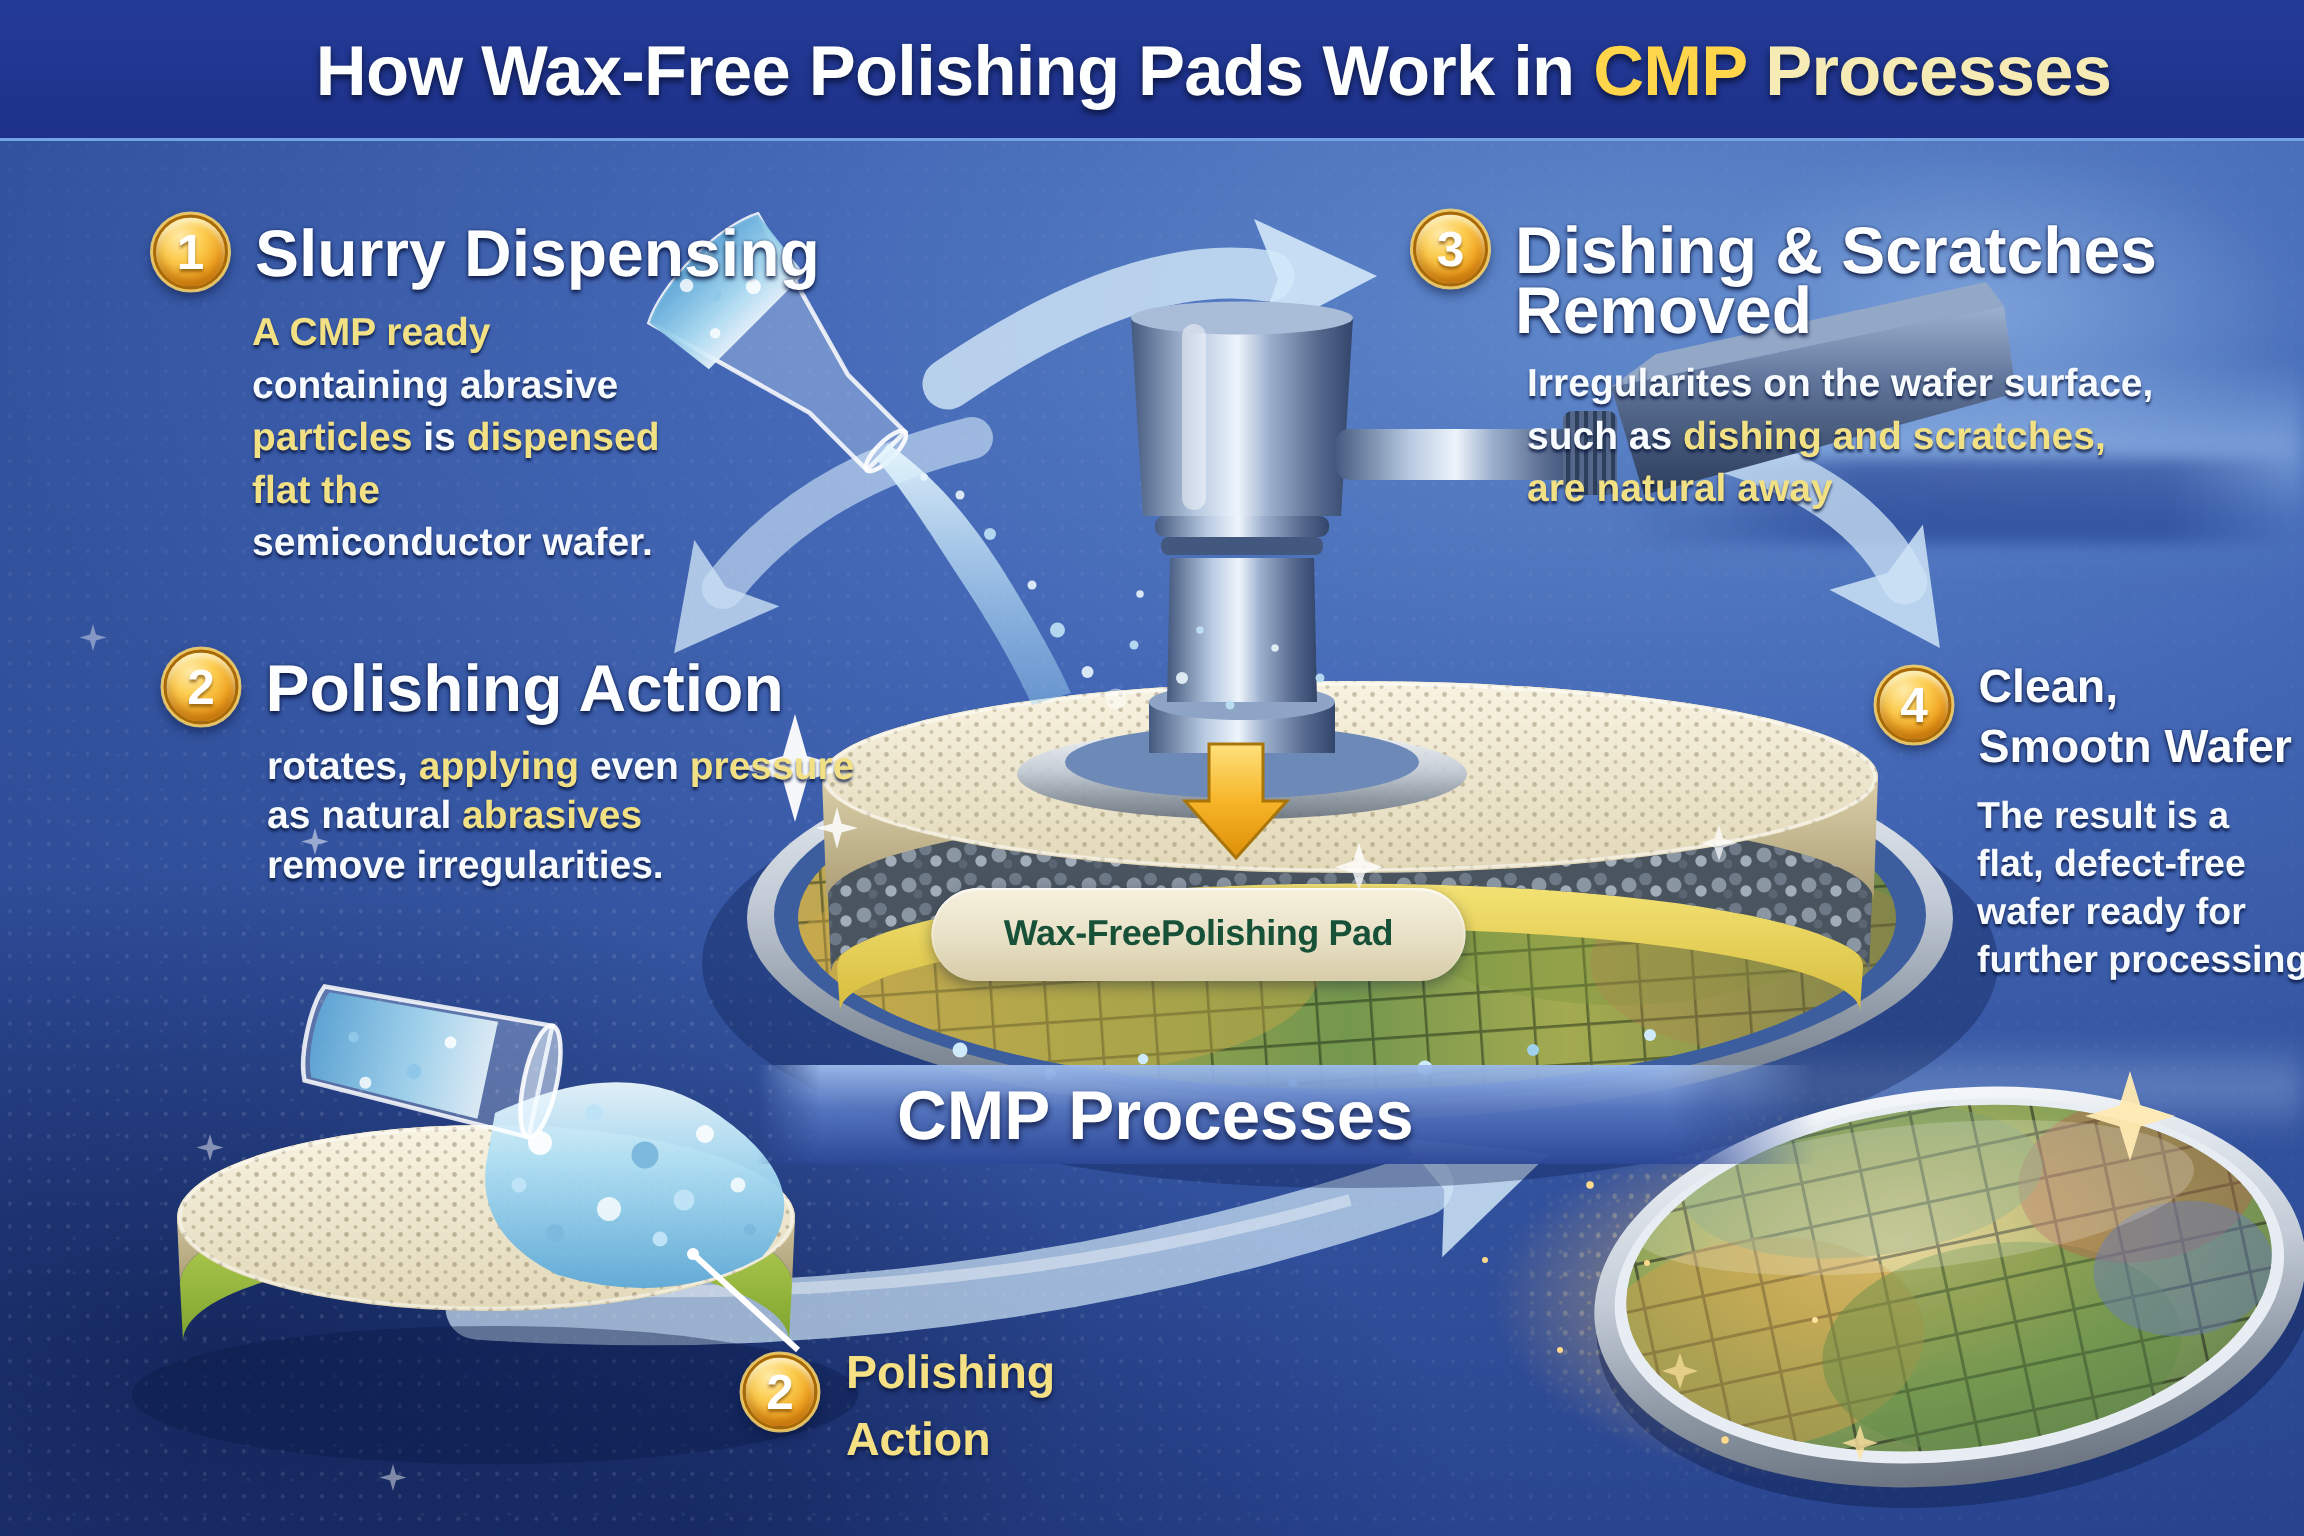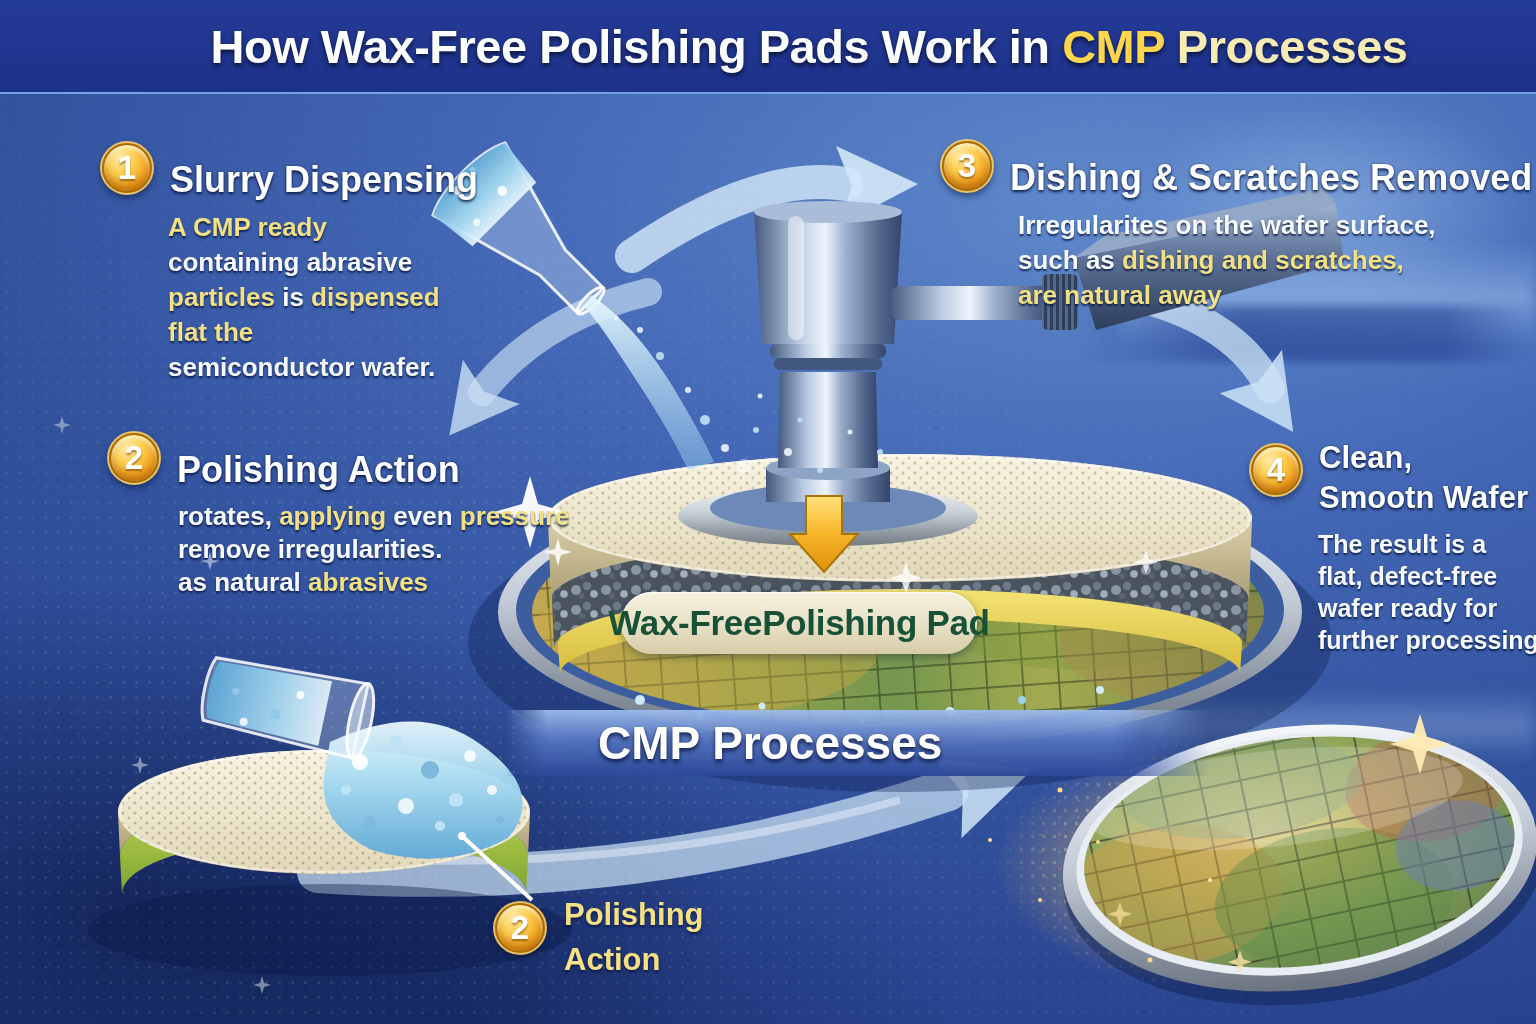--- a/index.html
+++ b/index.html
@@ -41,36 +41,36 @@
     text-shadow:0 3px 4px rgba(8,16,50,.85);}
   .t-white{color:#fdfefe}.t-gold{color:#ffd64b}.t-pale{color:#f6ebb4}
   .badge{width:52px;height:52px;border-radius:50%;flex:0 0 52px;box-sizing:border-box;
     background:radial-gradient(circle at 35% 28%, #ffeaa9 0%, #fccc4e 35%, #f09d1a 70%, #d97e06 100%);
     border:3px solid #a86a08;outline:2px solid rgba(250,214,110,.85);outline-offset:-1px;
     box-shadow:0 4px 7px rgba(8,18,55,.55), inset 0 -5px 7px rgba(150,80,0,.5), inset 0 3px 4px rgba(255,255,225,.85);
     color:#fff;font-weight:bold;font-size:33px;display:flex;align-items:center;justify-content:center;
     text-shadow:0 2px 2px rgba(120,70,0,.65);}
   .step{position:absolute;}
   .step-head{display:flex;align-items:flex-start;gap:17px;}
-  .step-title{font-size:36px;font-weight:bold;color:#fdfeff;line-height:40px;margin-top:18px;
+  .step-title{font-size:44px;font-weight:bold;color:#fdfeff;line-height:40px;margin-top:8px;
     text-shadow:0 2px 3px rgba(8,20,60,.85), 0 0 2px rgba(8,20,60,.5);}
   .step-body{margin-top:10px;font-size:26px;font-weight:bold;line-height:35px;white-space:nowrap;
     text-shadow:0 2px 2px rgba(8,20,60,.8);}
   .w{color:#f8fbfe}.y{color:#f1e084}
   #step1{left:101px;top:142px;} #step1 .step-body{margin-left:67px;}
   #step2{left:108px;top:432px;} #step2 .step-body{margin-left:70px;line-height:33px;}
   #step3{left:941px;top:140px;} #step3 .step-body{margin-left:77px;}
   #step4{left:1250px;top:438px;} #step4 .step-title{line-height:40px;margin-top:0;font-size:31px;}
   #step4 .step-body{margin-left:68px;line-height:32px;font-size:25px;}
   #step4 .badge{margin-top:6px;}
   .pad-pill{position:absolute;left:621px;top:592px;width:356px;height:62px;border-radius:31px;
     background:linear-gradient(180deg,#f6f0de 0%,#e8e0c5 55%,#d7cca8 100%);
     box-shadow:0 3px 9px rgba(15,25,55,.4), inset 0 1px 2px #fff;
     display:flex;align-items:center;justify-content:center;white-space:nowrap;
-    font-size:35px;font-weight:bold;color:#175138;letter-spacing:-.3px;}
+    font-size:24px;font-weight:bold;color:#175138;letter-spacing:-.3px;}
   .cmp-band{position:absolute;left:505px;top:710px;width:705px;height:66px;
     background:linear-gradient(180deg, rgba(158,188,235,.95) 0%, rgba(88,120,195,.9) 45%, rgba(44,72,152,.95) 100%);
     -webkit-mask-image:linear-gradient(90deg, transparent 0, #000 6%, #000 86%, transparent 100%);
     mask-image:linear-gradient(90deg, transparent 0, #000 6%, #000 86%, transparent 100%);}
   .cmp-text{position:absolute;left:598px;top:716px;font-size:46px;font-weight:bold;color:#ffffff;
     text-shadow:0 3px 4px rgba(10,20,60,.85);white-space:nowrap;text-align:right;}
   .bottom-label{position:absolute;left:494px;top:892px;display:flex;gap:18px;align-items:flex-start;}
   .bottom-label .badge{margin-top:10px;}
   .bl-text{font-size:31px;font-weight:bold;color:#f5e184;line-height:45px;
     text-shadow:0 2px 3px rgba(8,20,60,.85);}
@@ -391,22 +391,22 @@
     </div>
   </div>
 
   <div class="step" id="step2">
     <div class="step-head">
       <div class="badge">2</div>
       <div class="step-title">Polishing Action</div>
     </div>
     <div class="step-body">
       <div><span class="w">rotates, </span><span class="y">applying</span><span class="w"> even </span><span class="y">pressure</span></div>
+      <div><span class="w">as natural </span><span class="y">abrasives</span></div>
       <div><span class="w">remove irregularities.</span></div>
-      <div><span class="w">as natural </span><span class="y">abrasives</span></div>
     </div>
   </div>
 
   <div class="step" id="step3">
     <div class="step-head">
       <div class="badge">3</div>
       <div class="step-title">Dishing &amp; Scratches Removed</div>
     </div>
     <div class="step-body">
       <div><span class="w">Irregularites on the wafer surface,</span></div>

